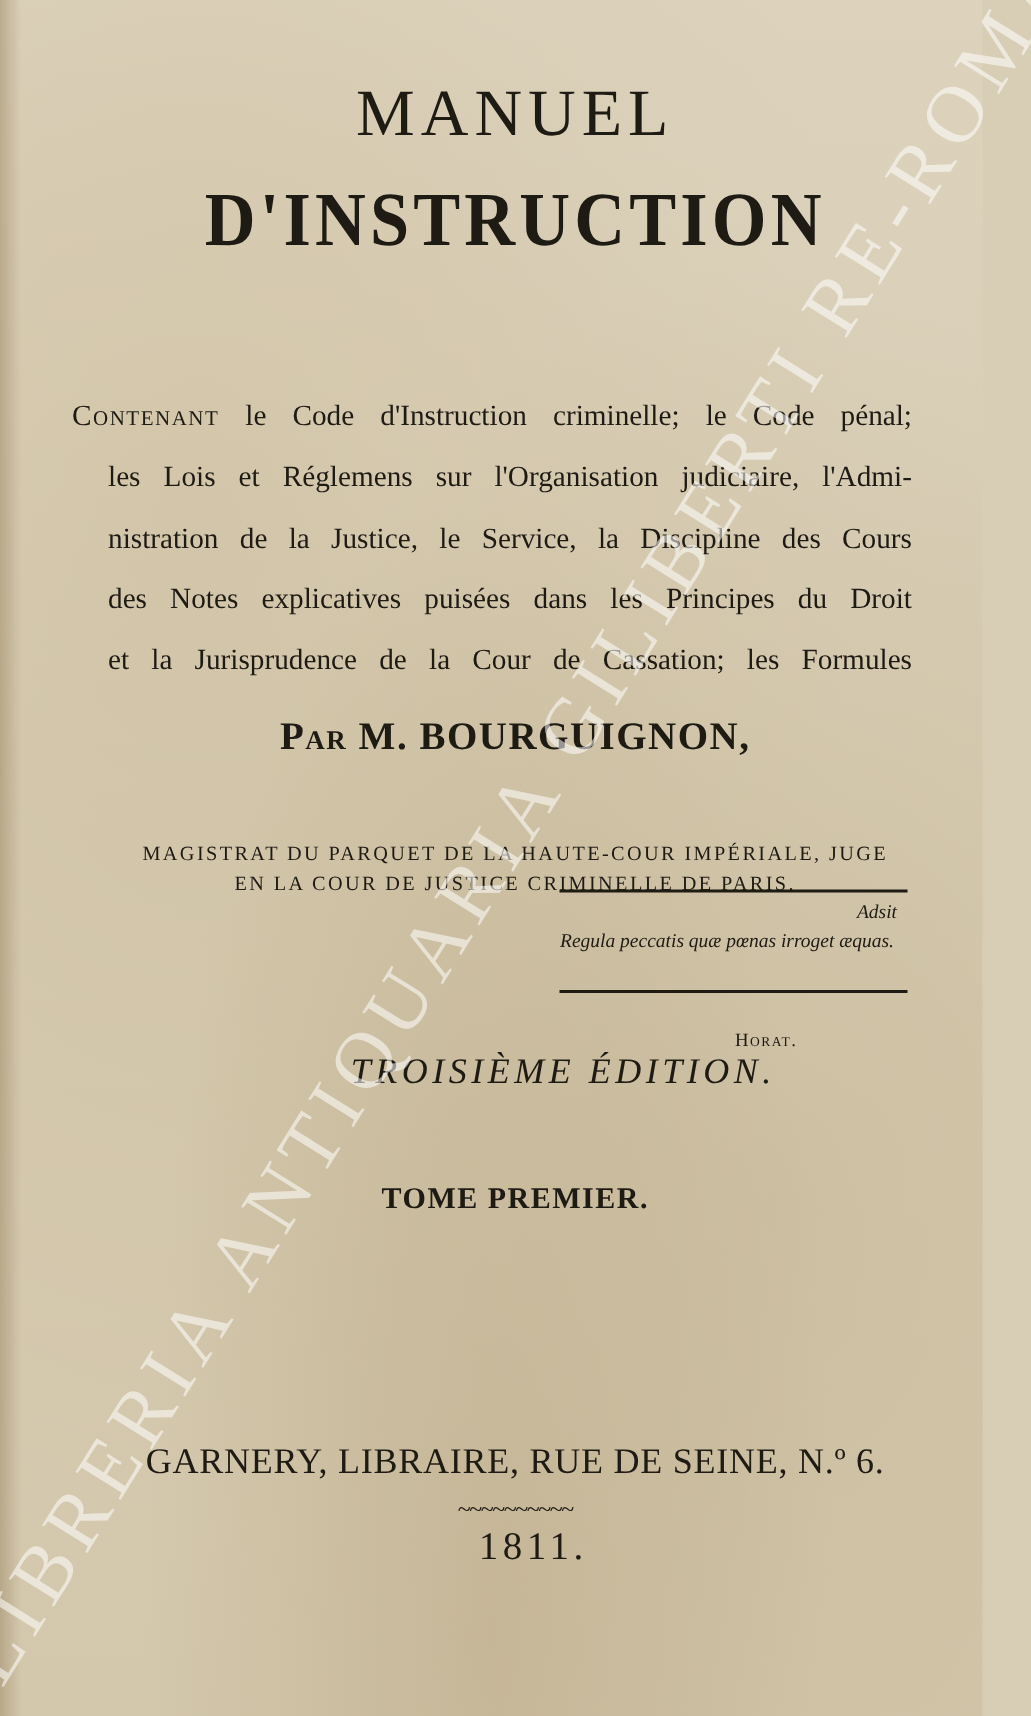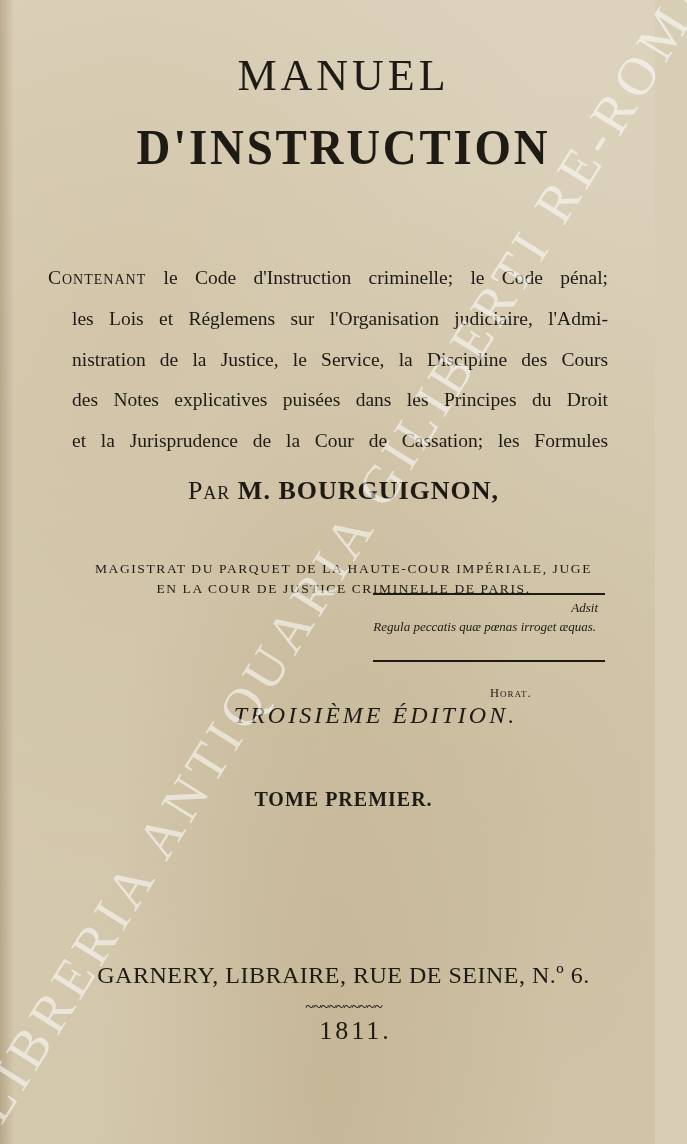--- a/index.html
+++ b/index.html
@@ -27,21 +27,21 @@
   .title3 { top: 192px; font-size: 31px; letter-spacing: 5px; font-weight: bold; }
   .desc {
     position: absolute; left: 48px; top: 250px; width: 560px;
     font-size: 19.5px; line-height: 25.8px; text-align: justify;
   }
   .desc .line { display: block; text-align: justify; text-align-last: justify; white-space: nowrap; margin-top: 15px; }
   .desc .line.indent { padding-left: 24px; }
   .desc .line.last { text-align-last: left; }
   .sc { font-variant: small-caps; letter-spacing: 1px; }
   .author { top: 476px; font-size: 26px; font-weight: bold; letter-spacing: 1px; }
-  .author .par { font-variant: small-caps; font-weight: normal; margin-top: 28px; }
+  .author .par { font-variant: small-caps; font-weight: bold; margin-top: 28px; }
   .affil { top: 527px; font-size: 13.5px; letter-spacing: 1.6px; text-transform: uppercase; line-height: 20px; margin-top: 32px; }
   .rule { position: absolute; left: 373px; width: 232px; height: 2px; background: #1e1a14; }
   .quote { position: absolute; left: 318px; width: 280px; text-align: right; font-style: italic; font-size: 13px; }
   .horat { position: absolute; left: 490px; top: 638px; font-size: 12.5px; font-variant: small-caps; letter-spacing: 1px; margin-top: 48px; }
   .edition { top: 702px; font-size: 24px; font-style: italic; letter-spacing: 3px; padding-left: 32px; }
   .tome { top: 788px; font-size: 20px; font-weight: bold; letter-spacing: 1px; }
   .paris { top: 912px; font-size: 38px; letter-spacing: 4px; }
   .publisher { top: 962px; font-size: 24px; letter-spacing: 0.5px; }
   .wavy { top: 998px; font-size: 16px; letter-spacing: -1px; }
   .year { top: 1016px; font-size: 26px; letter-spacing: 3px; padding-left: 12px; }

